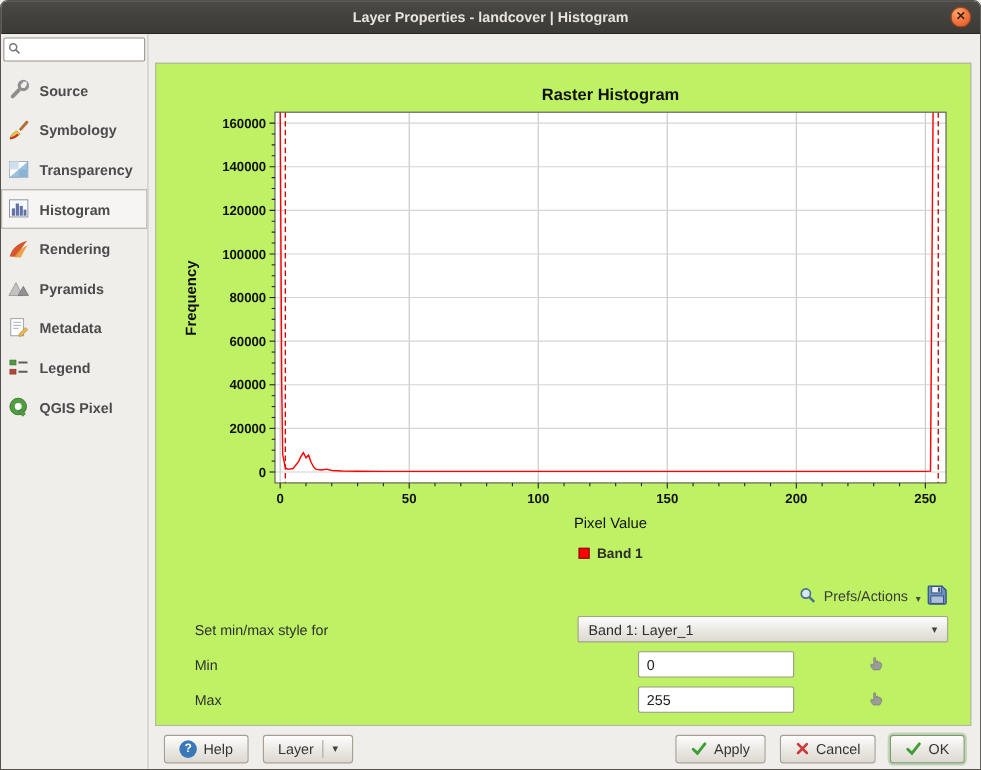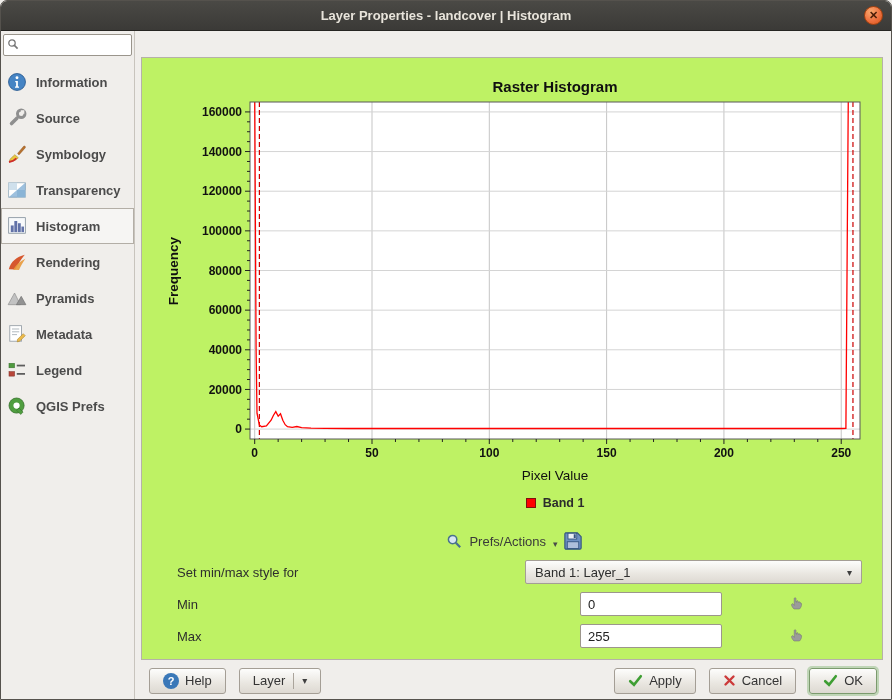--- a/index.html
+++ b/index.html
@@ -22,21 +22,21 @@
   .sidebar-item svg{flex:none}
   
   .main-panel{position:absolute;left:140px;top:26px;right:8px;bottom:39px;border:1px solid #b6b1a9;background:#bef264}
   .chart-title{position:absolute;top:20px;left:108px;width:610px;text-align:center;font-weight:bold;font-size:15px;color:#101010}
   .freq-label{position:absolute;left:-27px;top:204px;width:120px;height:18px;text-align:center;transform:rotate(-90deg);font-weight:bold;font-size:13.5px;color:#101010}
   .plot{position:absolute;left:48px;top:40px}
   .x-axis-title{position:absolute;top:410px;left:108px;width:610px;text-align:center;font-weight:normal;font-size:13.5px;color:#101010}
   .chart-legend{position:absolute;top:438px;left:108px;width:610px;display:flex;justify-content:center;align-items:center;gap:7px}
   .legend-swatch{width:10px;height:10px;display:inline-block;border:1px solid #7e1010}
   .legend-text{font-weight:bold;font-size:12.5px;color:#2c2c2c}
-  .prefs-row{position:absolute;top:470px;left:20px;right:20px;height:26px;display:flex;align-items:center;justify-content:center}
+  .prefs-row{position:absolute;top:470px;left:20px;right:20px;height:26px;display:flex;align-items:center;justify-content:flex-end}
   .flat-btn{display:flex;align-items:center;gap:7px;background:transparent;border:1px solid transparent;font-size:13px;color:#3a3a3a;font-family:"Liberation Sans",sans-serif;cursor:pointer;padding:2px 4px}
   .mini-arrow{font-size:9px;color:#4a4a4a;margin-top:6px}
   .icon-btn{background:transparent;border:none;cursor:pointer;padding:0;display:flex;align-items:center}
   .panel-label{position:absolute;font-size:13px;color:#2e2e2e}
   .combo{position:absolute;left:383px;top:502px;width:337px;height:24px;display:flex;align-items:center;justify-content:space-between;padding:0 9px;background:linear-gradient(#fdfdfc,#e9e6e0 60%,#ddd9d2);border:1px solid #a49e95;border-radius:2px;cursor:pointer;font-size:13px;color:#2e2e2e}
   .combo-arrow{font-size:10px;color:#3f3f3f}
   .val-input{position:absolute;left:438px;width:142px;height:24px;border:1px solid #9c968c;border-radius:2px;background:#fff;padding:0 7px;font-size:13px;color:#222;font-family:"Liberation Sans",sans-serif}
   .pick-icon{position:absolute;left:646px;cursor:pointer}
   
   .footer{position:absolute;left:148px;right:14px;bottom:5px;height:27px;display:flex;align-items:center;gap:13px}
@@ -62,28 +62,20 @@
       <div class="searchbox">
         <svg width="12" height="12" viewBox="0 0 12 12">
           <circle cx="5" cy="5" r="3.2" fill="none" stroke="#777" stroke-width="1.3"></circle>
           <line x1="7.4" y1="7.4" x2="10.6" y2="10.6" stroke="#777" stroke-width="1.6"></line>
         </svg>
         <input value="" style="">
       </div>
       <ul class="sidebar-list">
         <li class="sidebar-item">
           <svg viewBox="0 0 18 18" width="20" height="20">
-            <circle cx="9" cy="9" r="7.6" fill="#4584c4" stroke="#2c5d93" stroke-width="0.8"></circle>
-            <circle cx="9" cy="5.2" r="1.3" fill="#fff"></circle>
-            <path d="M7.4 8 L9.8 8 L9.8 13 L10.8 13 L10.8 14.2 L7.2 14.2 L7.2 13 L8.2 13 L8.2 9.2 L7.4 9.2 Z" fill="#fff"></path>
-          </svg>
-          <span>Information</span>
-        </li>
-        <li class="sidebar-item">
-          <svg viewBox="0 0 18 18" width="20" height="20">
             <circle cx="12.8" cy="5.2" r="3.4" fill="none" stroke="#8f8f8f" stroke-width="2.6"></circle>
             <rect x="12.4" y="2" width="3.2" height="3.2" fill="#f0eeeb"></rect>
             <rect x="1.5" y="10" width="10" height="3.2" rx="1.6" transform="rotate(-45 6.5 11.6)" fill="#8f8f8f"></rect>
           </svg>
           <span>Source</span>
         </li>
         <li class="sidebar-item">
           <svg viewBox="0 0 18 18" width="20" height="20">
             <path d="M9.5 8.5 L14.8 2.2 C15.8 1.1 17.3 2.5 16.3 3.6 L10.8 9.8 Z" fill="#b8722e" stroke="#8a4f1b" stroke-width="0.4"></path>
             <path d="M2 16 C2.6 12.4 5.2 11.8 7 9.6 L10.2 12.4 C8.2 14.6 6 15.6 2 16 Z" fill="#e8c63e" stroke="#a8892a" stroke-width="0.5"></path>
@@ -142,21 +134,21 @@
             <line x1="8.8" y1="12.5" x2="16.2" y2="12.5" stroke="#5d5d5d" stroke-width="1.6"></line>
           </svg>
           <span>Legend</span>
         </li>
         <li class="sidebar-item">
           <svg viewBox="0 0 18 18" width="20" height="20">
             <circle cx="8.6" cy="8.6" r="6.8" fill="#4f9e3f" stroke="#356f2a" stroke-width="0.7"></circle>
             <circle cx="8.6" cy="8.6" r="2.8" fill="#ffffff"></circle>
             <rect x="10.8" y="10.8" width="5.2" height="3" transform="rotate(45 10.8 10.8)" fill="#4f9e3f" stroke="#356f2a" stroke-width="0.5"></rect>
           </svg>
-          <span>QGIS Prefs</span>
+          <span>QGIS Pixel</span>
         </li>
       </ul>
     </aside>
 
     <section class="main-panel">
       <div class="chart-title">Raster Histogram</div>
       <div class="freq-label">Frequency</div>
       <svg class="plot" width="678" height="367">
           <rect x="60" y="4" width="610" height="337" fill="#ffffff"></rect>
           <line x1="64.6923076923077" y1="4" x2="64.6923076923077" y2="341" stroke="#c5c5c5" stroke-width="1"></line>

